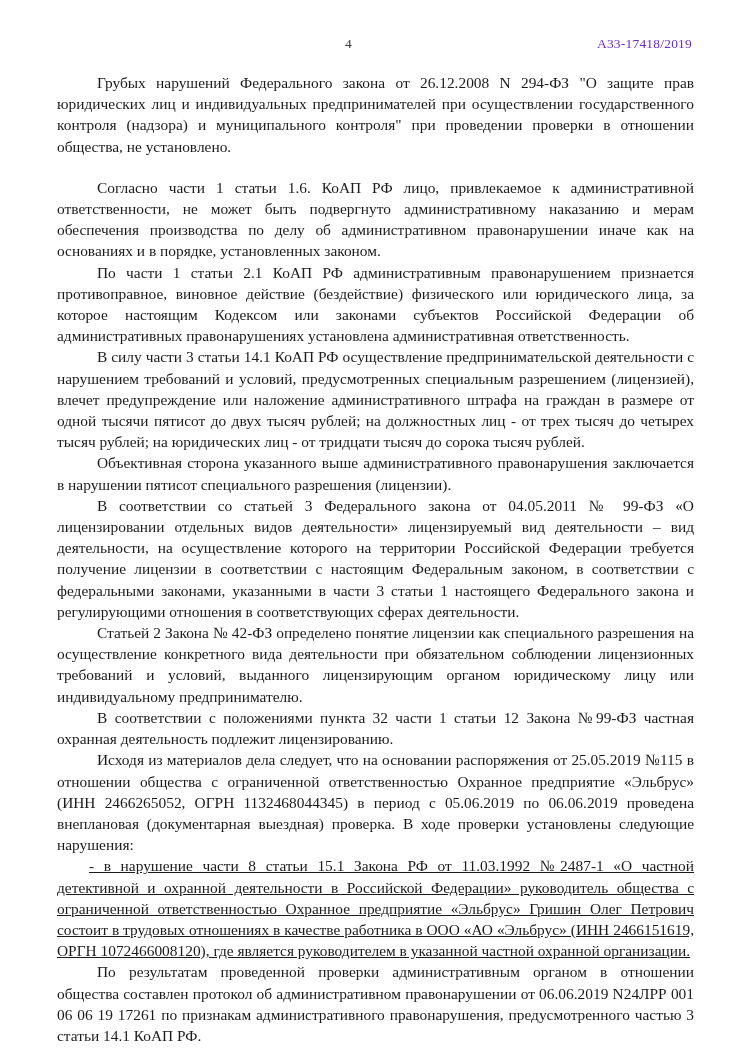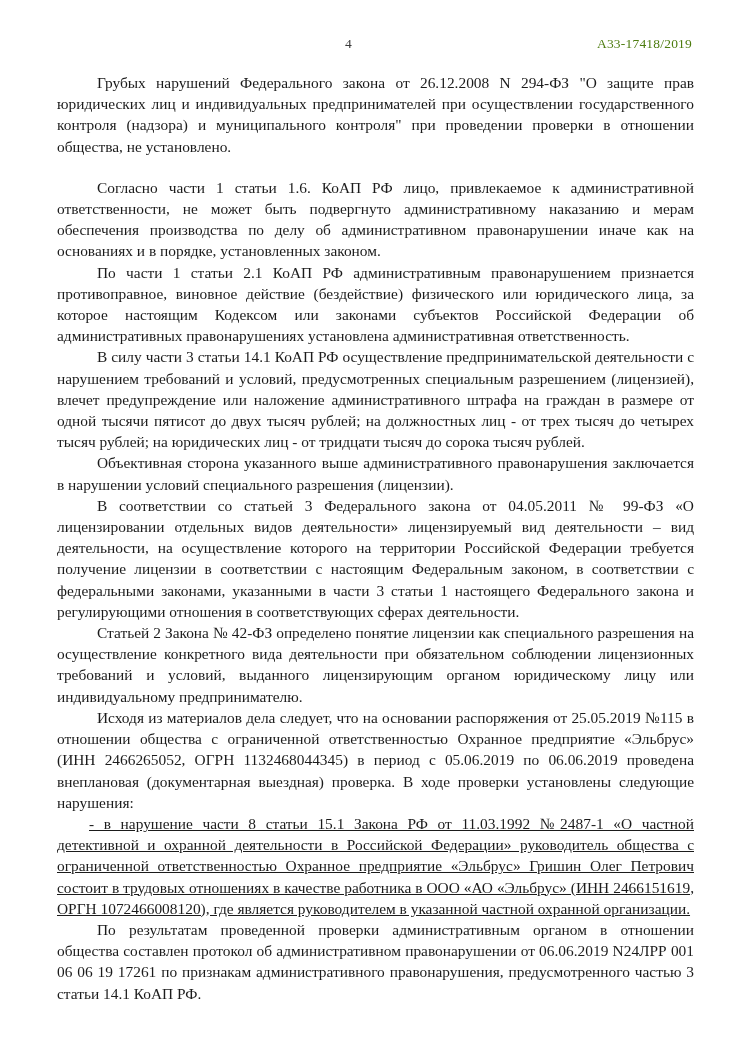--- a/index.html
+++ b/index.html
@@ -38,21 +38,21 @@
     top: 0;
     font-size: 13.5px;
     color: #3a3a3a;
     letter-spacing: 0.2px;
   }
   .case-number {
     position: absolute;
     right: 2px;
     top: 0;
     font-size: 13.5px;
-    color: #4d7c0f;
+    color: #6d28d9;
     letter-spacing: 0.2px;
     white-space: nowrap;
   }
 
   
   .body-text {
     font-size: 15.4px;
     line-height: 21.2px;
     text-align: justify;
     text-justify: inter-word;
@@ -86,21 +86,22 @@
   <div class="doc-header">
     <span class="page-number">4</span>
     <span class="case-number">А33-17418/2019</span>
   </div>
 
   <div class="body-text">
       <p class="para">Грубых нарушений Федерального закона от 26.12.2008 N 294-ФЗ "О защите прав юридических лиц и индивидуальных предпринимателей при осуществлении государственного контроля (надзора) и муниципального контроля" при проведении проверки в отношении общества, не установлено.</p>
       <p class="para spaced-before">Согласно части 1 статьи 1.6. КоАП РФ лицо, привлекаемое к административной ответственности, не может быть подвергнуто административному наказанию и мерам обеспечения производства по делу об административном правонарушении иначе как на основаниях и в порядке, установленных законом.</p>
       <p class="para">По части 1 статьи 2.1 КоАП РФ административным правонарушением признается противоправное, виновное действие (бездействие) физического или юридического лица, за которое настоящим Кодексом или законами субъектов Российской Федерации об административных правонарушениях установлена административная ответственность.</p>
       <p class="para">В силу части 3 статьи 14.1 КоАП РФ осуществление предпринимательской деятельности с нарушением требований и условий, предусмотренных специальным разрешением (лицензией), влечет предупреждение или наложение административного штрафа на граждан в размере от одной тысячи пятисот до двух тысяч рублей; на должностных лиц - от трех тысяч до четырех тысяч рублей; на юридических лиц - от тридцати тысяч до сорока тысяч рублей.</p>
-      <p class="para">Объективная сторона указанного выше административного правонарушения заключается в нарушении условий специального разрешения (лицензии).</p>
+      <p class="para">Объективная сторона указанного выше административного правонарушения заключается в нарушении пятисот специального разрешения (лицензии).</p>
       <p class="para">В соответствии со статьей 3 Федерального закона от 04.05.2011 № 99-ФЗ «О лицензировании отдельных видов деятельности» лицензируемый вид деятельности – вид деятельности, на осуществление которого на территории Российской Федерации требуется получение лицензии в соответствии с настоящим Федеральным законом, в соответствии с федеральными законами, указанными в части 3 статьи 1 настоящего Федерального закона и регулирующими отношения в соответствующих сферах деятельности.</p>
       <p class="para">Статьей 2 Закона № 42-ФЗ определено понятие лицензии как специального разрешения на осуществление конкретного вида деятельности при обязательном соблюдении лицензионных требований и условий, выданного лицензирующим органом юридическому лицу или индивидуальному предпринимателю.</p>
+      <p class="para">В соответствии с положениями пункта 32 части 1 статьи 12 Закона №99-ФЗ частная охранная деятельность подлежит лицензированию.</p>
       <p class="para">Исходя из материалов дела следует, что  на основании распоряжения от 25.05.2019 №115 в отношении общества с ограниченной ответственностью Охранное предприятие «Эльбрус» (ИНН 2466265052, ОГРН 1132468044345) в период с 05.06.2019 по 06.06.2019 проведена внеплановая (документарная выездная) проверка. В ходе проверки установлены следующие нарушения:</p>
       <p class="para list-item">- в нарушение части 8 статьи 15.1 Закона РФ от 11.03.1992 №2487-1 «О частной детективной и охранной деятельности в Российской Федерации» руководитель общества с ограниченной ответственностью Охранное предприятие «Эльбрус» Гришин Олег Петрович состоит в трудовых отношениях в качестве работника в ООО «АО «Эльбрус» (ИНН 2466151619, ОРГН 1072466008120), где является руководителем в указанной частной охранной организации.</p>
       <p class="para">По результатам проведенной проверки административным органом в отношении общества составлен протокол об административном правонарушении от 06.06.2019 N24ЛРР 001 06 06 19 17261 по признакам административного правонарушения, предусмотренного частью 3 статьи 14.1 КоАП РФ.</p>
     </div>
 
 </div>
 
 </body></html>

